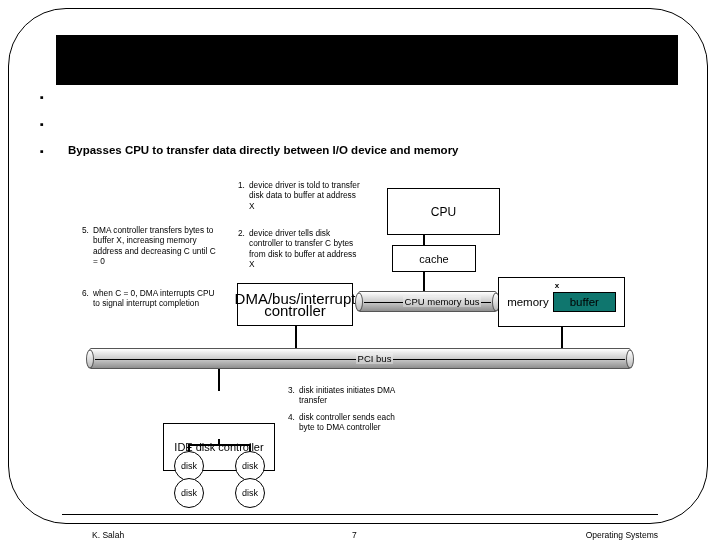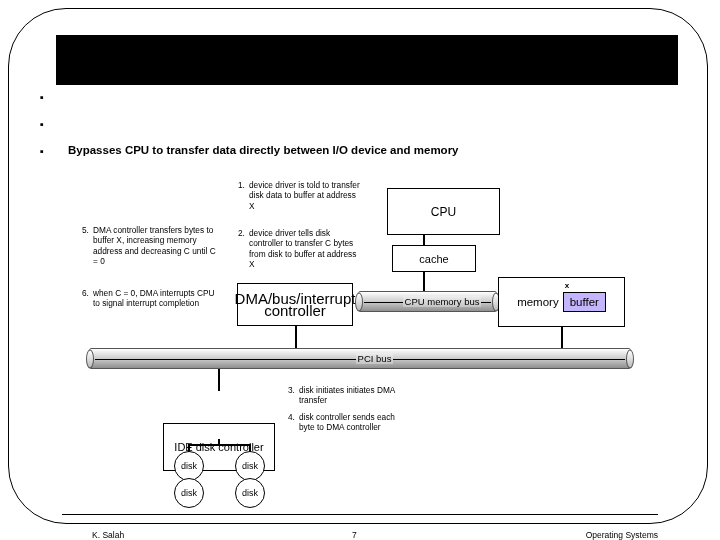--- a/index.html
+++ b/index.html
@@ -286,21 +286,21 @@
       <div class="bus-rule"></div>
       <div class="bus-cap" style="left:-3px;"></div>
       <div class="bus-cap" style="right:-3px;"></div>
       <span class="bus-label" style="position:relative; background:linear-gradient(to bottom,#eee,#c4c4c4);">CPU memory bus</span>
     </div>
 
     <div class="dg boxed" style="left:498px; top:277px; width:127px; height:50px;">
       <span style="font-size:11.5px; margin-right:4px;">memory</span>
       <span style="position:relative; display:inline-block;">
         <span style="position:absolute; left:2px; top:-11px; font-size:8px; font-weight:bold;">x</span>
-        <span style="display:inline-block; border:1.5px solid #000; padding:3px 6px; font-size:11.5px; background:#c4b5fd;">buffer</span>
+        <span style="display:inline-block; border:1.5px solid #000; padding:3px 16px; font-size:11.5px; background:#0f766e;">buffer</span>
       </span>
     </div>
 
     <div class="wire" style="left:561px; top:327px; width:1.5px; height:22px;"></div>
 
     <div class="bus" style="left:88px; top:348px; width:544px; height:21px;">
       <div class="bus-rule"></div>
       <div class="bus-cap" style="left:-3px;"></div>
       <div class="bus-cap" style="right:-3px;"></div>
       <span class="bus-label" style="position:relative; background:linear-gradient(to bottom,#eee,#c4c4c4);">PCI bus</span>

